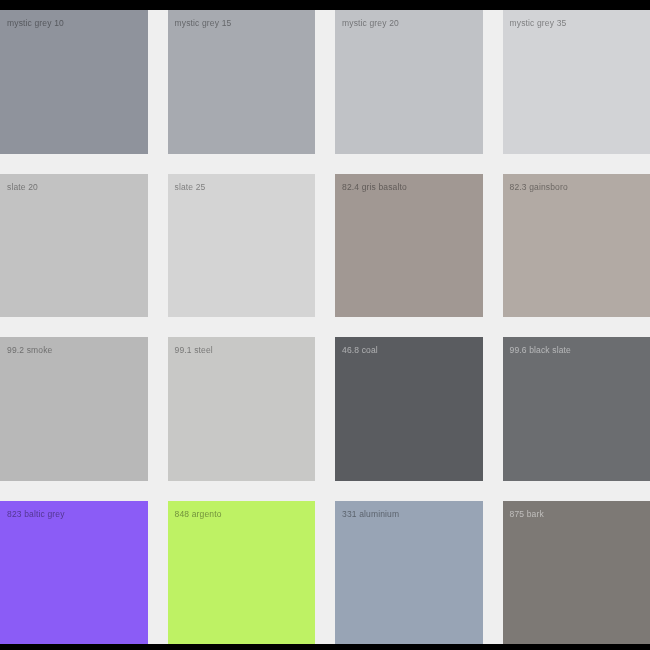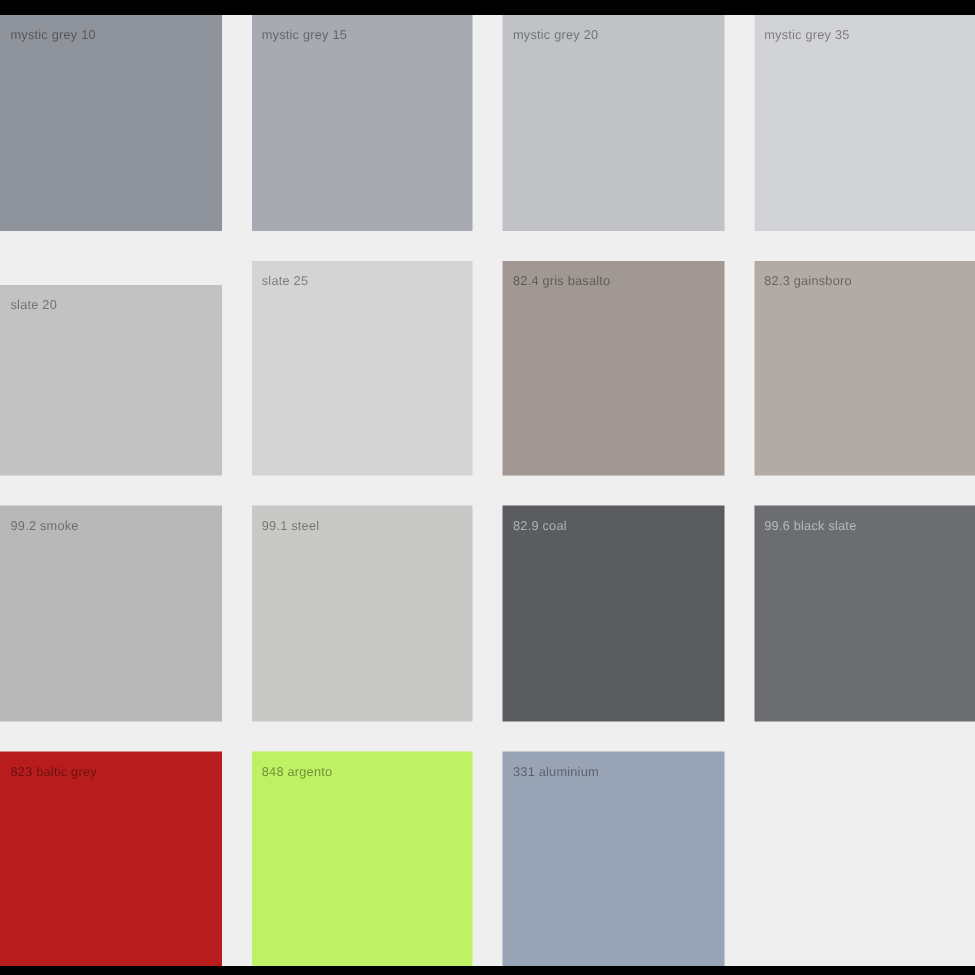--- a/index.html
+++ b/index.html
@@ -84,50 +84,53 @@
       </div>
       <div class="swatch" style="background: rgb(167, 170, 176);">
         <span class="swatch-label label-dark">mystic grey 15</span>
       </div>
       <div class="swatch" style="background: rgb(192, 194, 198);">
         <span class="swatch-label label-dark">mystic grey 20</span>
       </div>
       <div class="swatch" style="background: rgb(210, 211, 214);">
         <span class="swatch-label label-dark">mystic grey 35</span>
       </div>
-      <div class="swatch" style="background: rgb(194, 194, 194); margin-top: 16px;">
+      <div class="swatch" style="background: rgb(194, 194, 194);">
         <span class="swatch-label label-dark">slate 20</span>
       </div>
       <div class="swatch" style="background: rgb(212, 212, 212);">
         <span class="swatch-label label-dark">slate 25</span>
       </div>
       <div class="swatch" style="background: rgb(161, 152, 147);">
         <span class="swatch-label label-dark">82.4 gris basalto</span>
       </div>
       <div class="swatch" style="background: rgb(178, 170, 164);">
         <span class="swatch-label label-dark">82.3 gainsboro</span>
       </div>
       <div class="swatch" style="background: rgb(184, 184, 184);">
         <span class="swatch-label label-dark">99.2 smoke</span>
       </div>
       <div class="swatch" style="background: rgb(200, 200, 198);">
         <span class="swatch-label label-dark">99.1 steel</span>
       </div>
       <div class="swatch" style="background: rgb(90, 92, 96);">
-        <span class="swatch-label label-light">82.9 coal</span>
+        <span class="swatch-label label-light">46.8 coal</span>
       </div>
       <div class="swatch" style="background: rgb(107, 109, 112); text-decoration: underline;">
         <span class="swatch-label label-light">99.6 black slate</span>
       </div>
-      <div class="swatch" style="background: #b91c1c; padding-left: 44px;">
+      <div class="swatch" style="background: #8b5cf6; padding-left: 44px;">
         <span class="swatch-label label-dark">823 baltic grey</span>
       </div>
       <div class="swatch" style="background: #bef264;">
         <span class="swatch-label label-dark">848 argento</span>
       </div>
       <div class="swatch" style="background: rgb(152, 164, 181);">
         <span class="swatch-label label-dark">331 aluminium</span>
       </div>
+      <div class="swatch" style="background: rgb(125, 121, 117);">
+        <span class="swatch-label label-light">875 bark</span>
+      </div>
     </div>
 
   <div class="band-bottom"></div>
 
 </div>
 
 </body></html>

